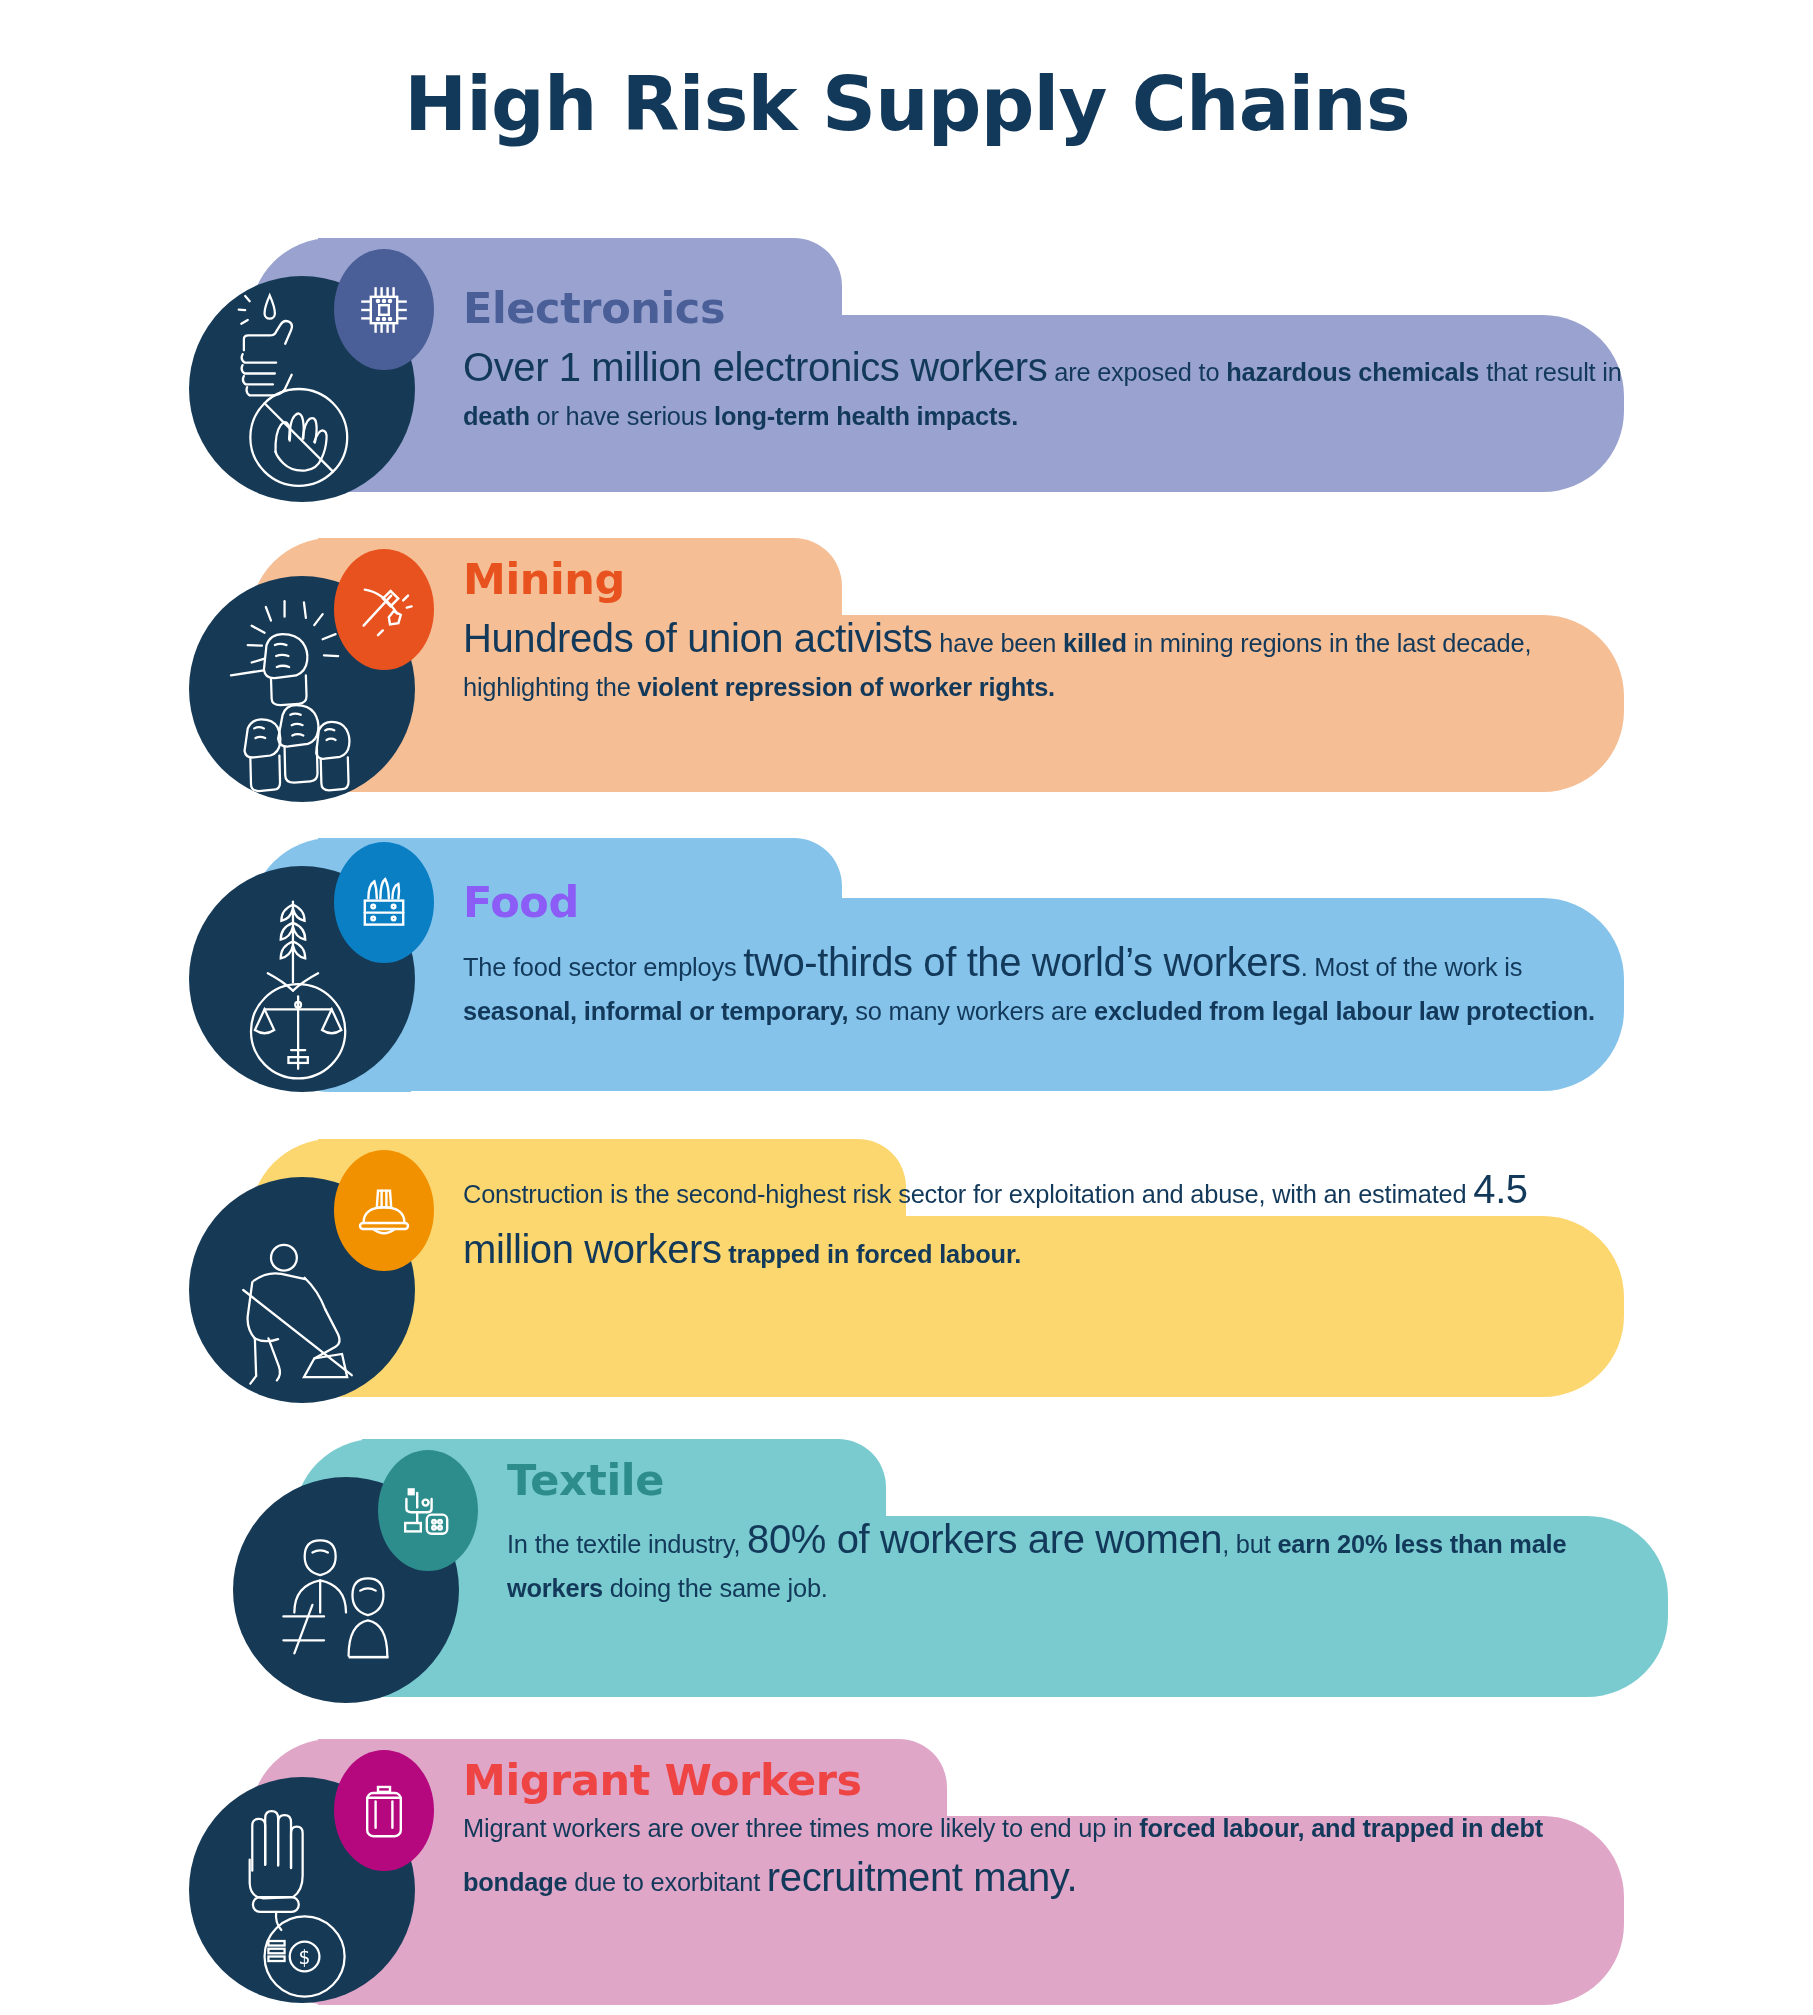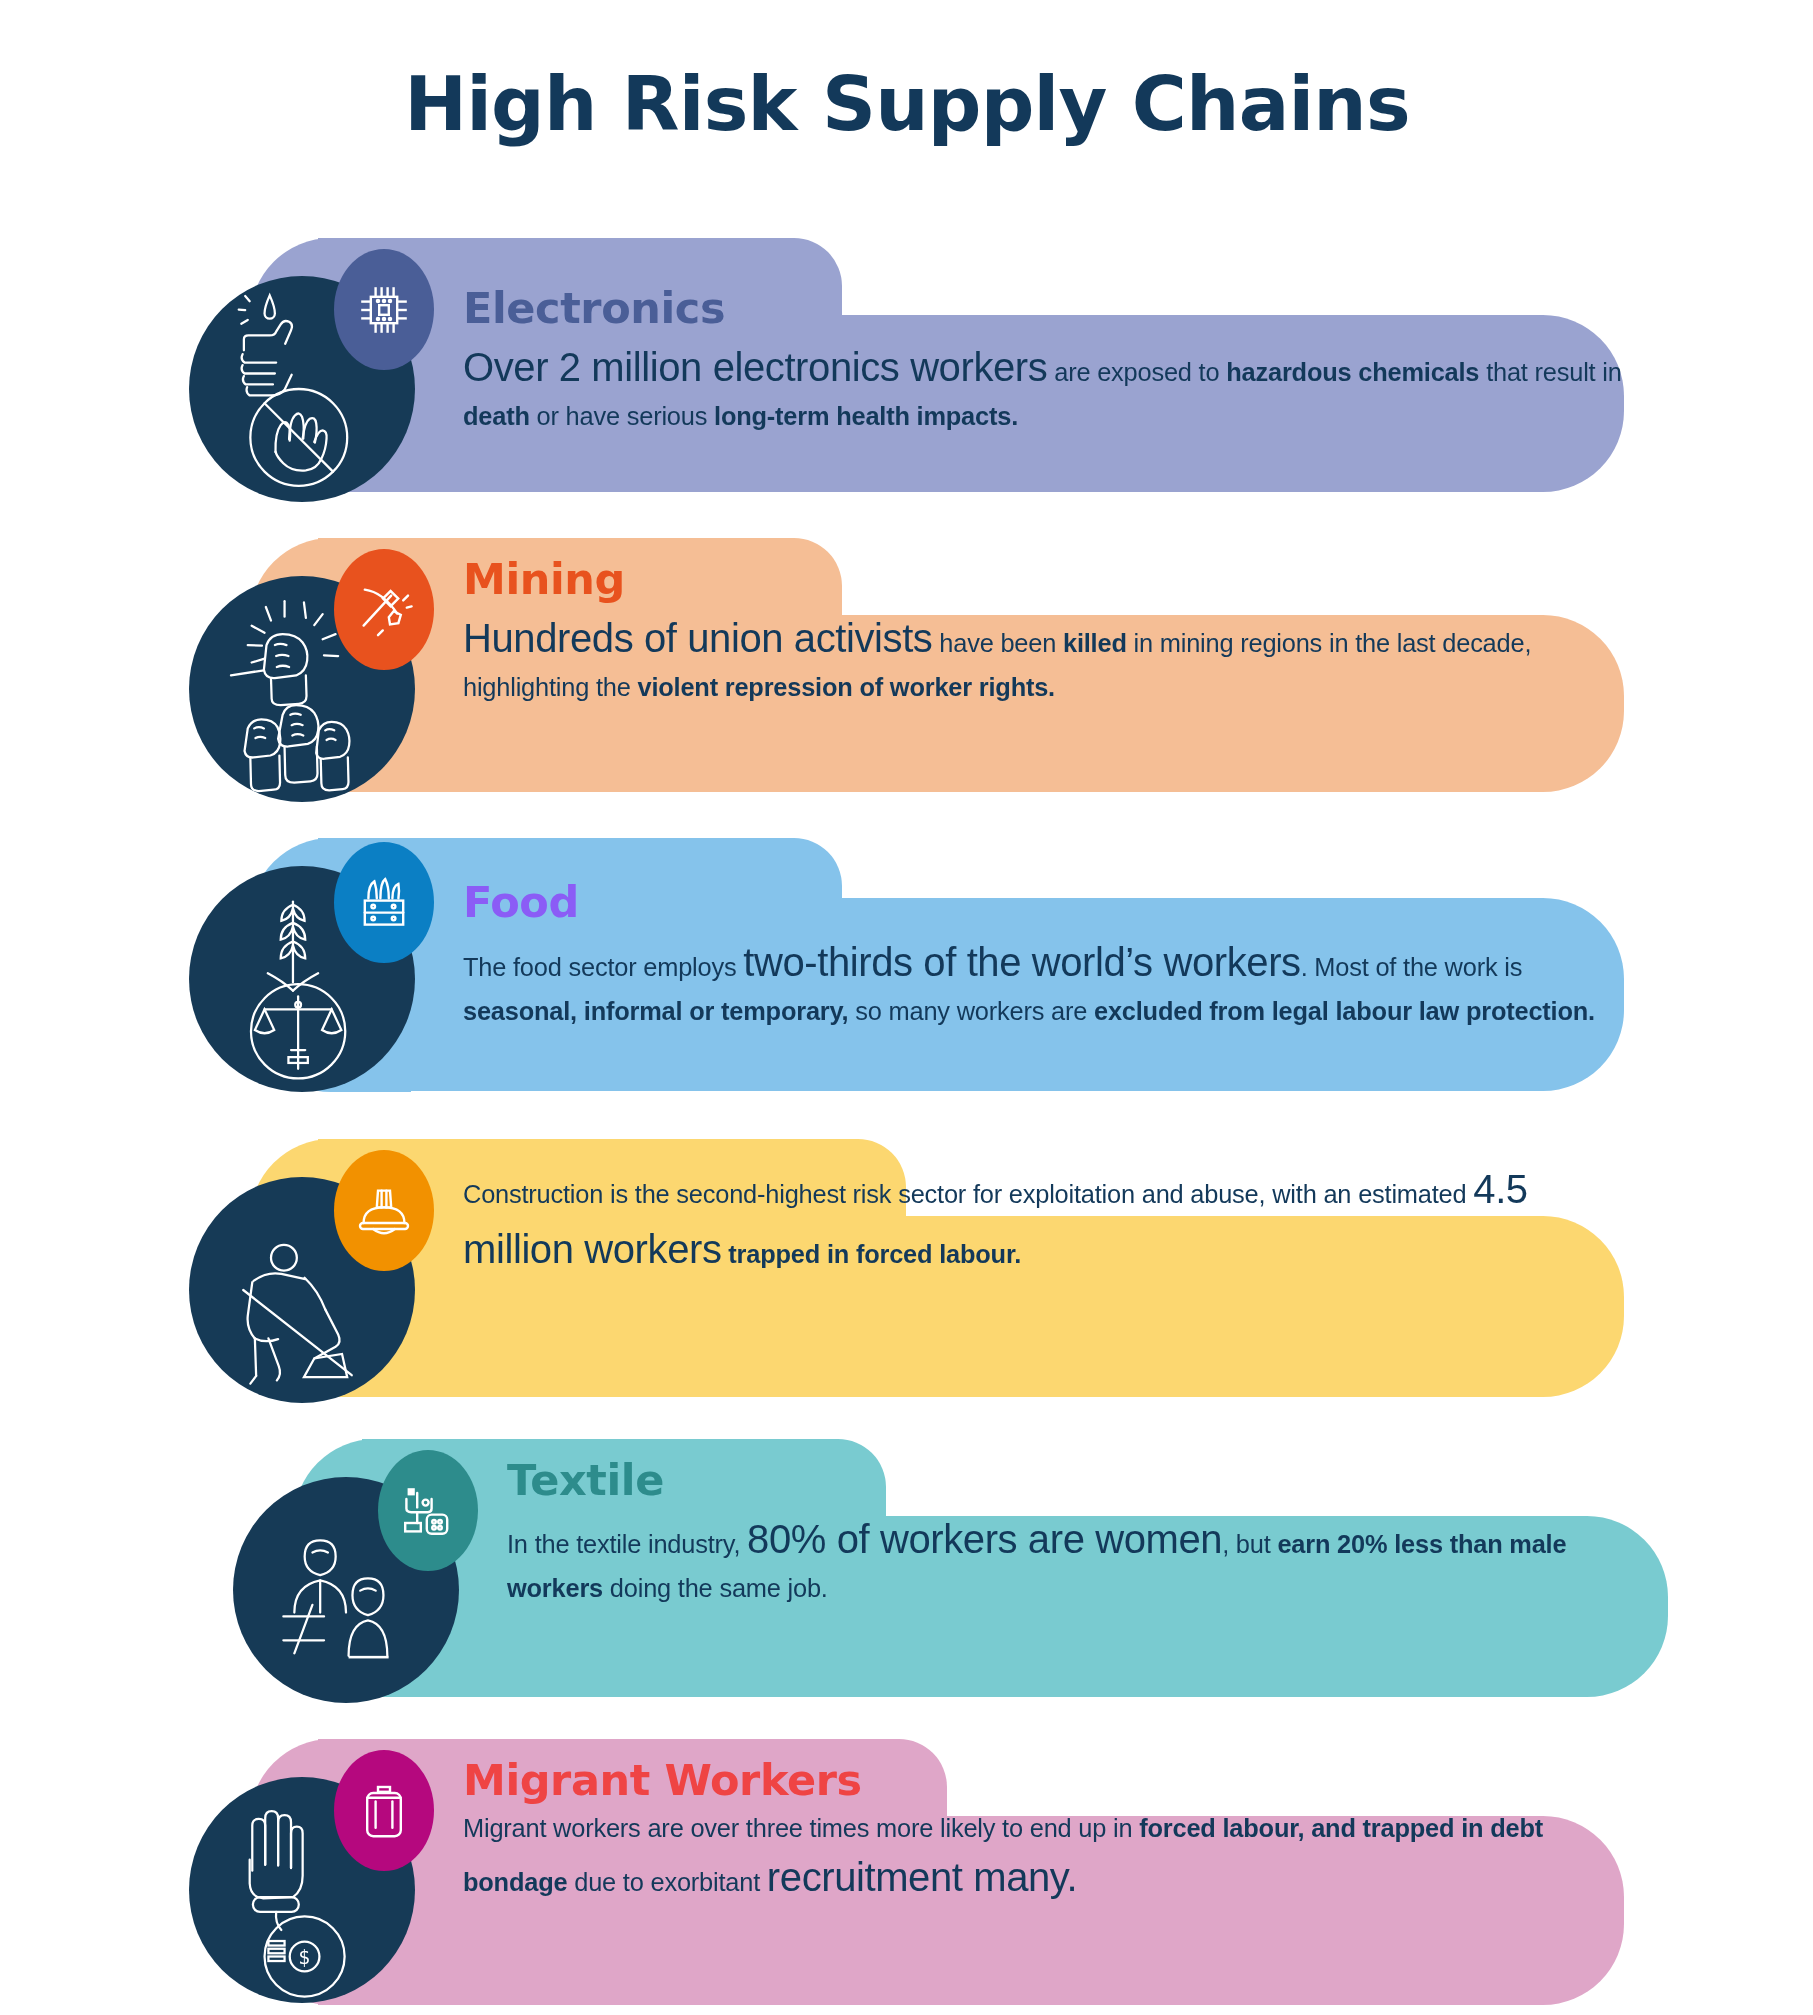--- a/index.html
+++ b/index.html
@@ -178,21 +178,21 @@
       <circle cx="40" cy="35" r="1.8" fill="#fff"></circle>
             <circle cx="50" cy="35" r="1.8" fill="#fff"></circle>
       <circle cx="60" cy="35" r="1.8" fill="#fff"></circle>
       <circle cx="40" cy="65" r="1.8" fill="#fff"></circle>
             <circle cx="50" cy="65" r="1.8" fill="#fff"></circle>
       <circle cx="60" cy="65" r="1.8" fill="#fff"></circle>
           </svg>
         </div>
         <div class="card-text" style="top: 16px; margin-top: 33px;">
           <div class="card-heading" style="color: rgb(74, 94, 151);">Electronics</div>
-          <div class="card-para"><span class="big">Over </span><span class="big">2 million electronics workers</span> are exposed to <b>hazardous chemicals</b> that result in <b>death</b> or have serious <b>long-term health impacts.</b></div>
+          <div class="card-para"><span class="big">Over </span><span class="big">1 million electronics workers</span> are exposed to <b>hazardous chemicals</b> that result in <b>death</b> or have serious <b>long-term health impacts.</b></div>
         </div>
       </div>
       <div class="card" style="position: absolute; top: 300px; left: 0px; height: 254px; padding-left: 12px;">
         <div class="card-leftcap" style="background: rgb(245, 190, 149); left: 250px; width: 161px; top: 0px; height: 254px;"></div>
         <div class="card-tab" style="background: rgb(245, 190, 149); top: 0px; width: 524px; height: 93px;"></div>
         <div class="card-body" style="background: rgb(245, 190, 149); top: 77px; width: 1306px; height: 177px;"></div>
         <div class="photo-oval" style="top: 38px; height: 226px;">
           <svg viewBox="0 0 560 700" fill="none" stroke="#fff" stroke-width="7" stroke-linecap="round">
       <g>
               <line x1="226" y1="78" x2="226" y2="126"></line>

